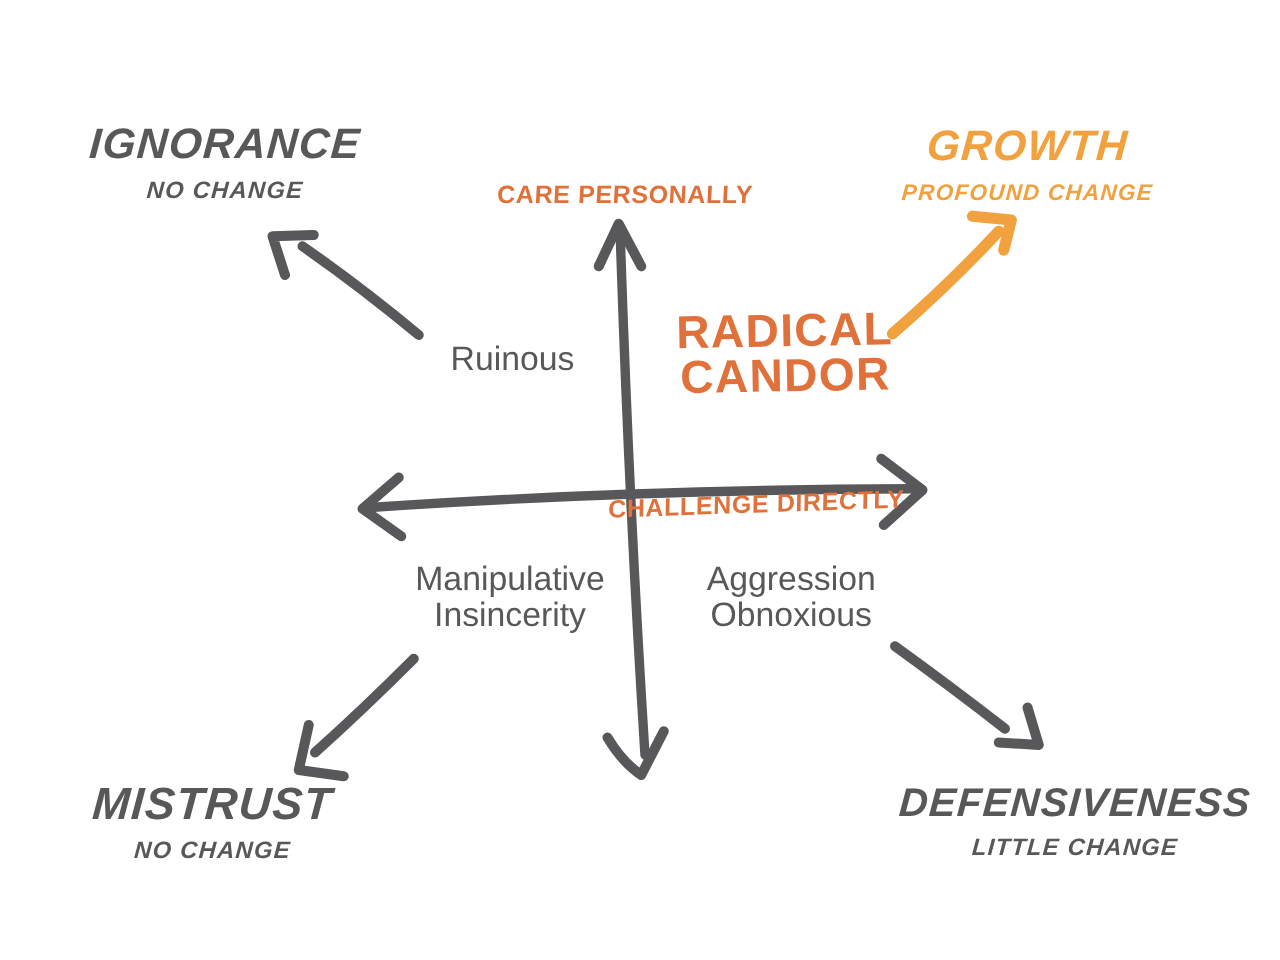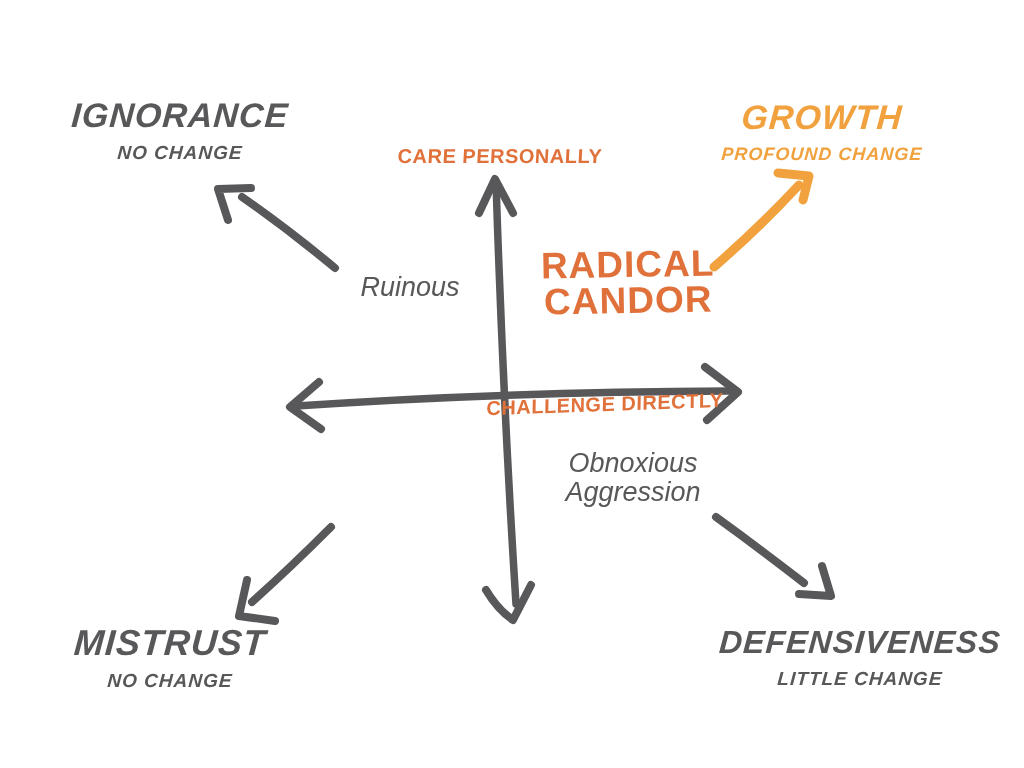--- a/index.html
+++ b/index.html
@@ -43,21 +43,20 @@
   .axis-label {
     font-size: 20px;
     font-weight: bold;
     letter-spacing: 0.5px;
     color: var(--c-orange-red);
     transform: skewX(-3deg);
   }
 
   .quadrant-label {
     font-size: 27px;
-    font-style: italic;
     line-height: 1.08;
     color: var(--c-gray);
   }
 
   .radical-candor {
     font-size: 37px;
     font-weight: bold;
     letter-spacing: 1px;
     line-height: 0.98;
     color: var(--c-orange-red);
@@ -122,20 +121,22 @@
   <div class="label quadrant-label" style="left:310px; top:273px; width:200px;">
     <div>Ruinous</div>
   </div>
 
   <div class="label radical-candor" style="left:478px; top:247px; width:300px;">
     <div>RADICAL</div>
     <div>CANDOR</div>
   </div>
 
   <div class="label quadrant-label" style="left:308px; top:449px; width:200px;">
+    <div>Manipulative</div>
+    <div>Insincerity</div>
   </div>
 
   <div class="label quadrant-label" style="left:533px; top:449px; width:200px;">
+    <div>Aggression</div>
     <div>Obnoxious</div>
-    <div>Aggression</div>
   </div>
 
 </div>
 
 </body></html>

